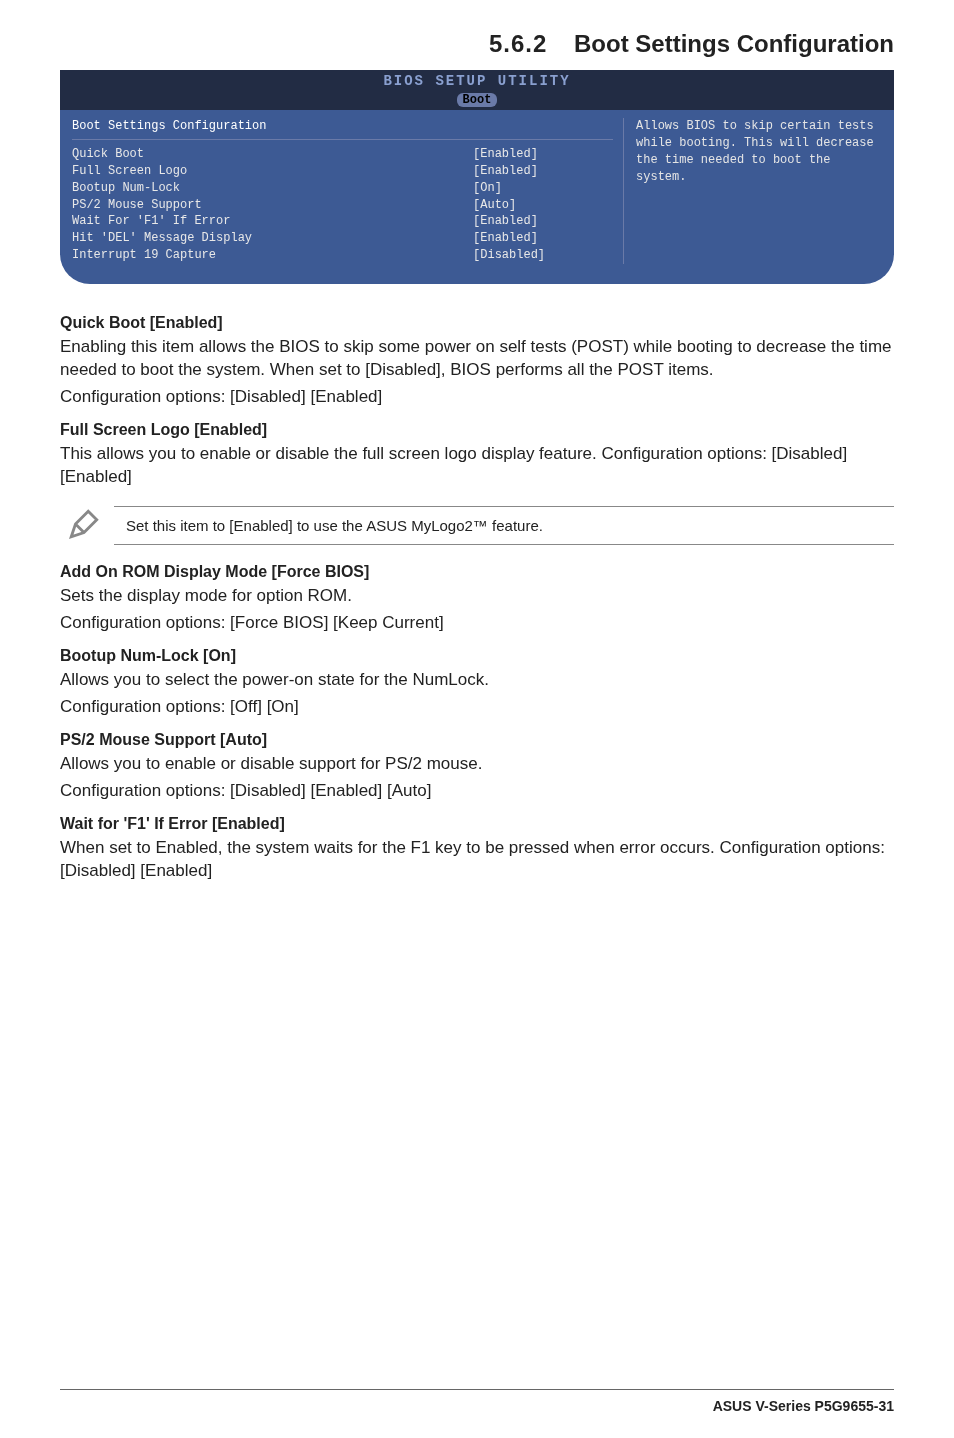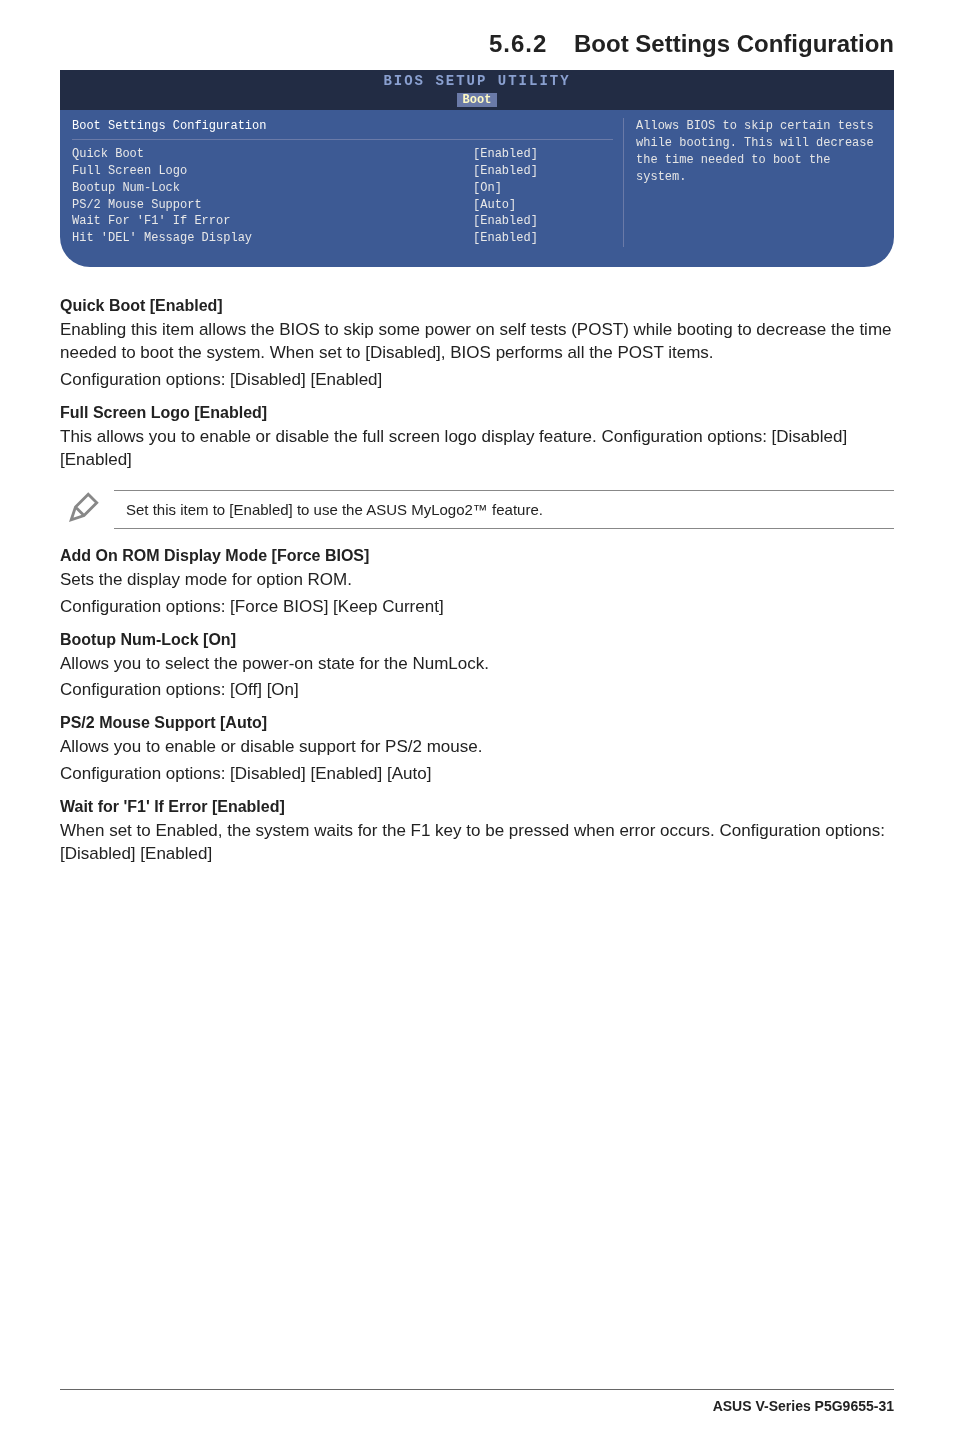--- a/index.html
+++ b/index.html
@@ -40,24 +40,25 @@
     letter-spacing: 2px;
     padding: 2px 0 0 0;
   }
   .bios-tab {
     background: #222c44;
     text-align: center;
     padding: 0 0 2px 0;
   }
   .bios-tab span {
     background: #6a7aa8;
-    color: #fef9c3;
+    color: #000000;
     padding: 0 6px;
     font-size: 12px;
     font-weight: bold;
+    border-radius: 6px;
   }
   .bios-body {
     display: flex;
     padding: 8px 12px 0 12px;
   }
   .bios-left { flex: 2.2; padding-right: 10px; }
   .bios-right {
     flex: 1;
     border-left: 1px solid #6a7aa8;
     padding-left: 12px;
@@ -153,20 +154,24 @@
           <div class="bios-val">[Auto]</div>
         </div>
       <div class="bios-row">
           <div class="bios-key">Wait For 'F1' If Error</div>
           <div class="bios-val">[Enabled]</div>
         </div>
       <div class="bios-row">
           <div class="bios-key">Hit 'DEL' Message Display</div>
           <div class="bios-val">[Enabled]</div>
         </div>
+      <div class="bios-row">
+          <div class="bios-key">Interrupt 19 Capture</div>
+          <div class="bios-val">[Disabled]</div>
+        </div>
     </div>
     <div class="bios-right">Allows BIOS to skip certain tests while booting. This will decrease the time needed to boot the system.</div>
   </div>
 </div>
 
 <h2 class="opt">Quick Boot [Enabled]</h2>
 <p class="body">Enabling this item allows the BIOS to skip some power on self tests (POST) while booting to decrease the time needed to boot the system. When set to [Disabled], BIOS performs all the POST items.</p>
 <p class="body">Configuration options: [Disabled] [Enabled]</p>
 
 <h2 class="opt">Full Screen Logo [Enabled]</h2>

